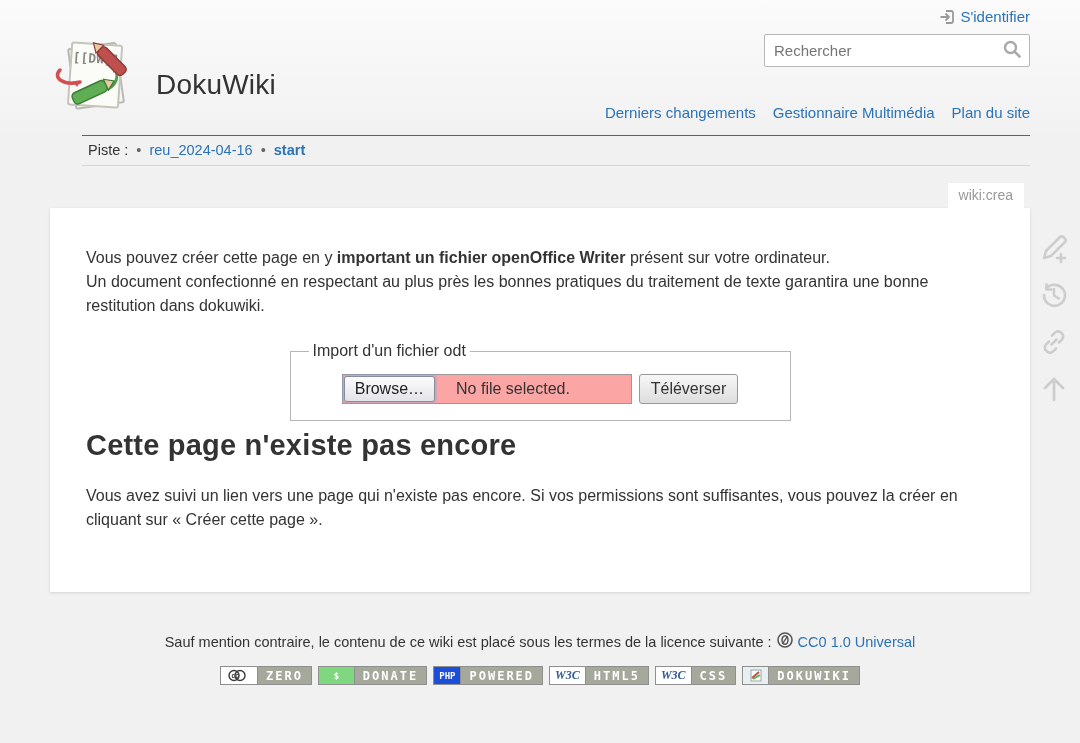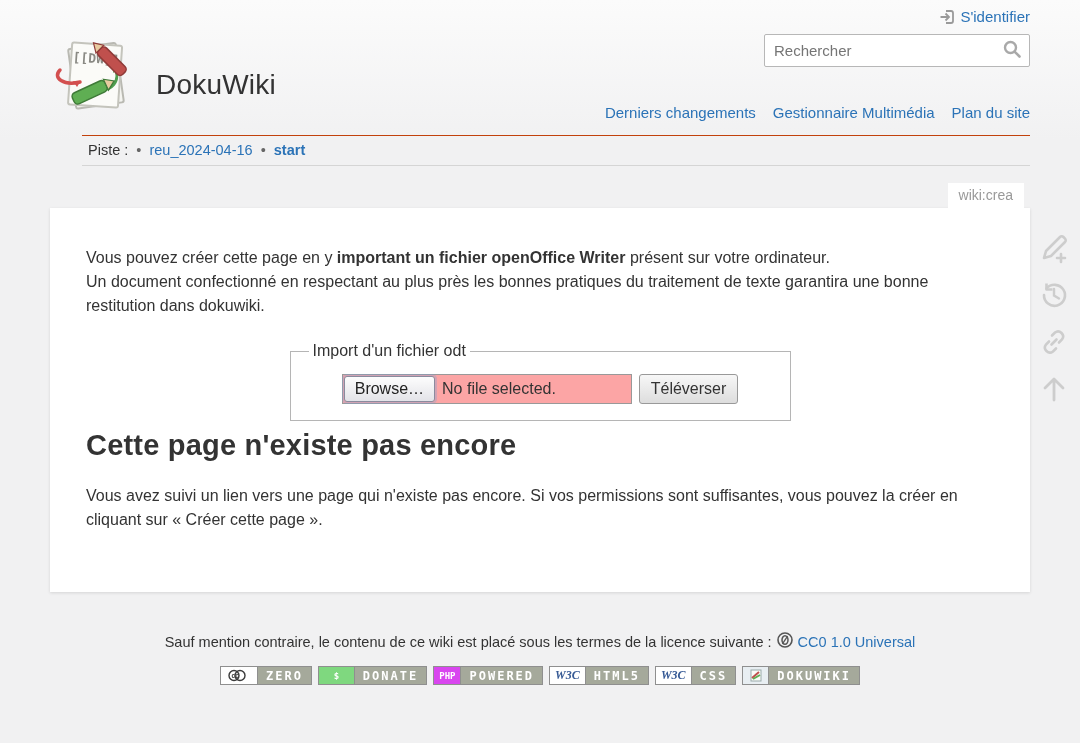--- a/index.html
+++ b/index.html
@@ -62,21 +62,21 @@
   }
   fieldset.import legend { font-size:16px; color:#333; padding:0 4px; margin-left:6px; }
   .file-row { display:flex; justify-content:center; align-items:center; margin-top:4px; }
   .file-input { display:flex; align-items:center; border:1px solid #999; background:#fca5a5; height:30px; width:290px; }
   .browse-btn {
     height:26px; margin:1px; padding:0 10px; font-size:16px; color:#222;
     background:linear-gradient(#fdfdfd,#e3e3e8); border:1px solid #8b8b9e; border-radius:3px;
     box-shadow:0 0 0 2px rgba(130,160,210,0.35); cursor:pointer;
     font-family:"Liberation Sans",sans-serif;
   }
-  .file-status { font-size:16px; color:#333; padding-left:6px; white-space:nowrap; }
+  .file-status { font-size:16px; color:#333; padding-left:20px; white-space:nowrap; }
   .upload-btn {
     margin-left:7px; height:30px; padding:0 11px; font-size:16px; color:#333;
     background:linear-gradient(#f7f7f7,#ddd); border:1px solid #999; border-radius:3px; cursor:pointer;
     font-family:"Liberation Sans",sans-serif;
   }
   h1.page-heading { font-size:29px; color:#333; margin:8px 0 22px 0; letter-spacing:0.2px; }
 
   
   .page-tools {
     position:absolute; right:8px; top:233px; display:flex; flex-direction:column; gap:13px;
@@ -221,21 +221,21 @@
               <text x="5.6" y="9" font-size="6.5" font-weight="bold" fill="#3a3a3a" font-family="'Liberation Sans',sans-serif">cc</text>
             </svg>
         </span>
         <span class="right">ZERO</span>
       </span>
       <span class="badge">
         <span class="left" style="background:#7fd87f;color:#fff;min-width:36px;">$</span>
         <span class="right">DONATE</span>
       </span>
       <span class="badge">
-        <span class="left" style="background:#d946ef;color:#fff;">PHP</span>
+        <span class="left" style="background:#1d4ed8;color:#fff;">PHP</span>
         <span class="right">POWERED</span>
       </span>
       <span class="badge">
         <span class="left w3c-logo" style="background:#fff;">W3C</span>
         <span class="right">HTML5</span>
       </span>
       <span class="badge">
         <span class="left w3c-logo" style="background:#fff;">W3C</span>
         <span class="right">CSS</span>
       </span>

